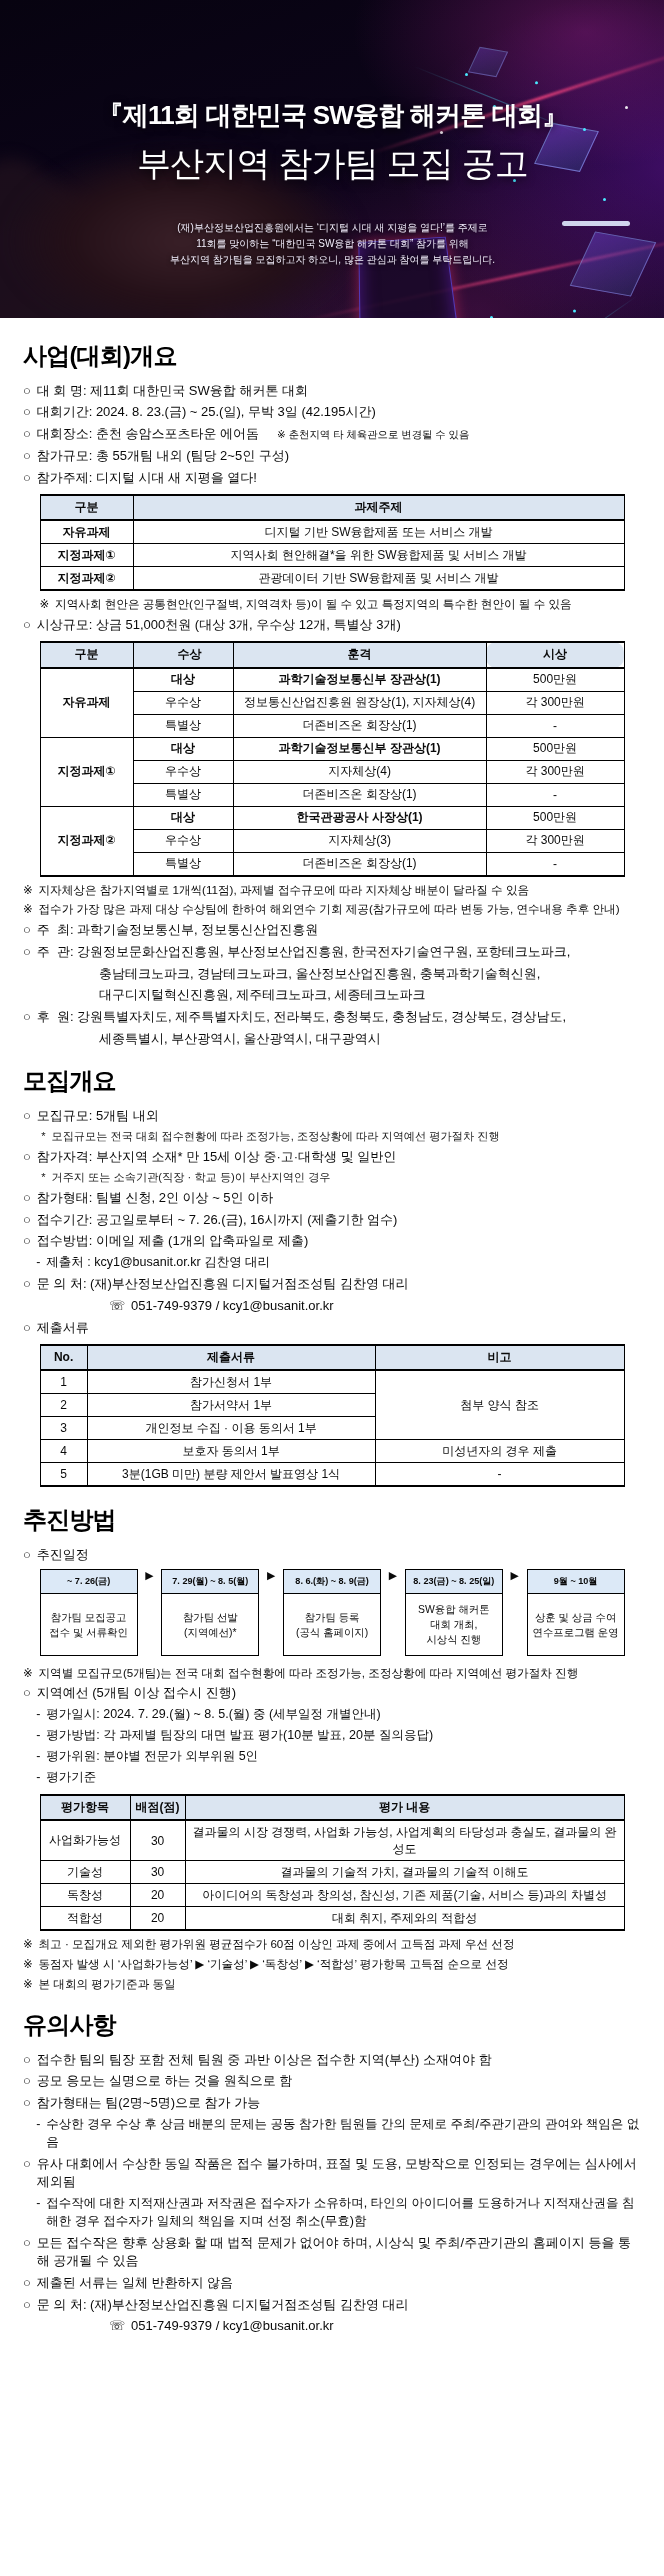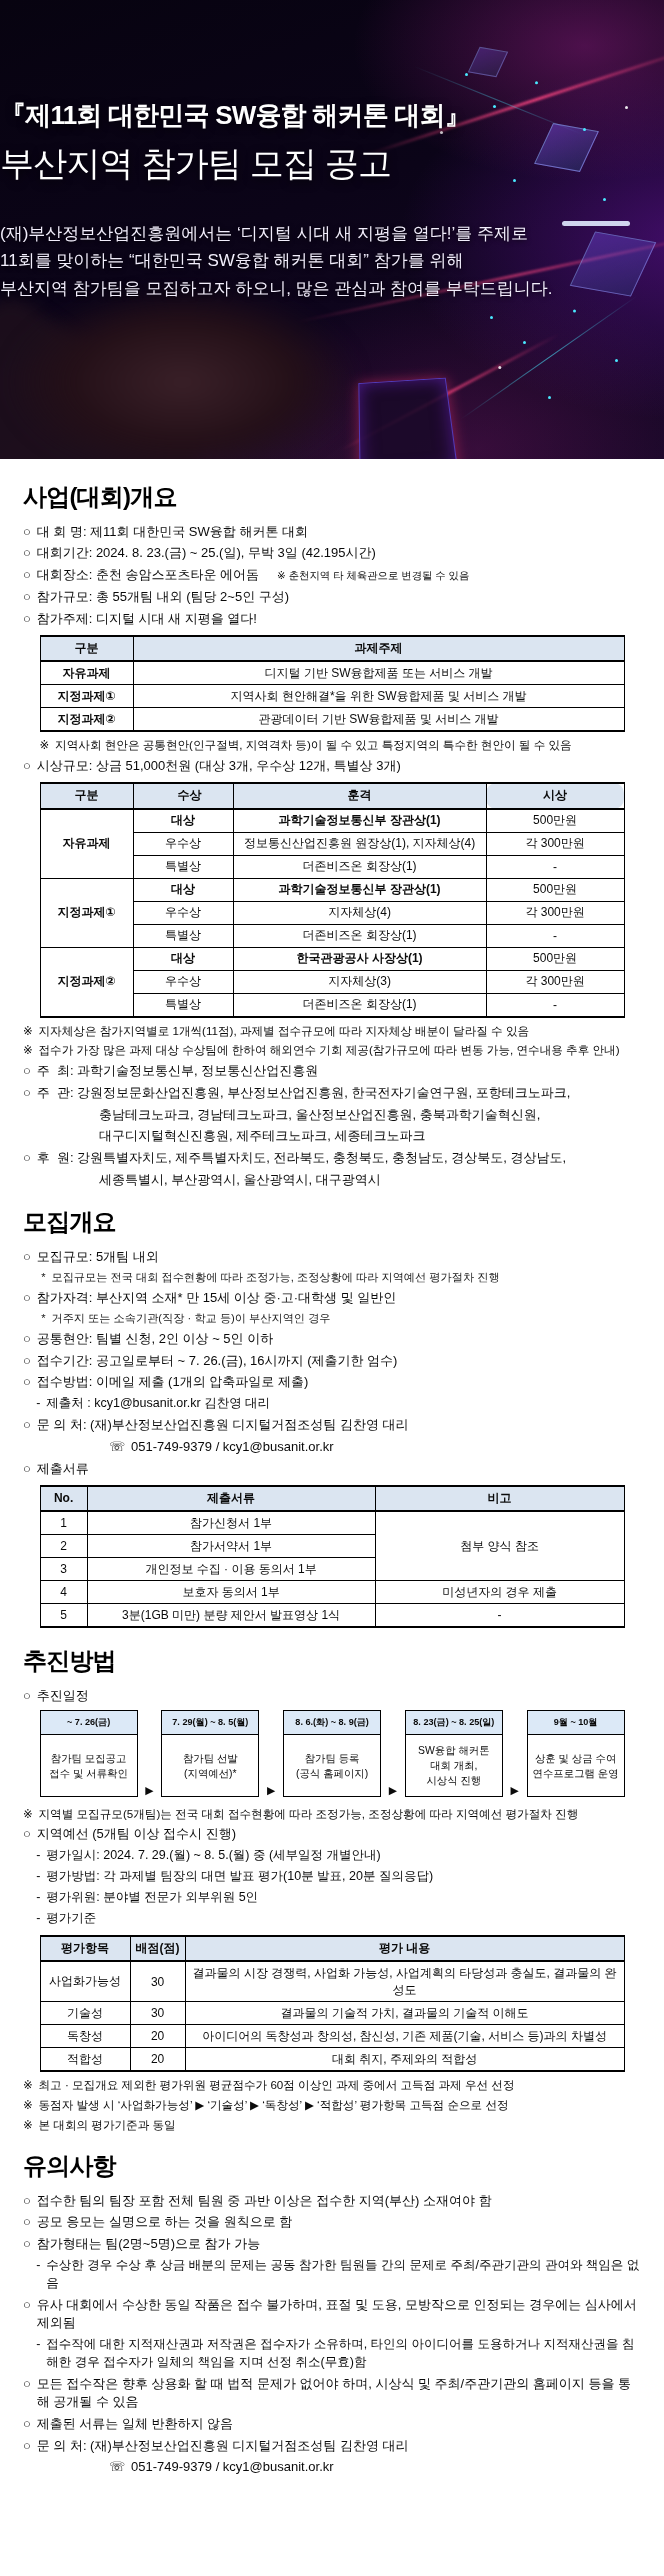--- a/index.html
+++ b/index.html
@@ -2,21 +2,21 @@
 <html lang="ko" style="--page_bg: #ffffff; --text: #0a0a0a; --hero_bg: #0a0414; --accent_cyan: #49e8ff; --accent_magenta: #d0269e; --table_header_bg: #dbe5f1; --flow_header_bg: #dce9f7;font-size:13.3px"><head>
 <meta charset="utf-8">
 <style>
   * { margin:0; padding:0; box-sizing:border-box; }
   html,body { background:#888; }
   body { font-family:"Liberation Sans","DejaVu Sans",sans-serif; }
   .page { width:665px; height:2576px; margin:0 auto; background:var(--page_bg,#fff);
           color:var(--text,#0a0a0a); overflow:hidden; position:relative; }
 
   
-  .hero { position:relative; height:459px; overflow:hidden; text-align:left;
+  .hero { position:relative; height:318px; overflow:hidden; text-align:center;
     background:
       radial-gradient(357px 208px at 88% 10%, rgba(170,34,150,.42), transparent 65%),
       radial-gradient(432px 274px at 103% 52%, rgba(122,22,190,.45), transparent 66%),
       radial-gradient(357px 249px at 72% 98%, rgba(150,30,120,.28), transparent 70%),
       radial-gradient(432px 283px at 20% 112%, rgba(70,35,55,.55), transparent 72%),
       linear-gradient(160deg, #070310 0%, #0b0418 45%, #150726 100%);
   }
   .fx { position:absolute; pointer-events:none; }
   .streak { height:2.5px; filter:blur(0.8px);
     background:linear-gradient(90deg, transparent, rgba(255,70,130,.85), transparent); }
@@ -50,21 +50,21 @@
   .frame { left:359px; bottom:-16.6px; width:93px; height:101px;
     background:rgba(25,8,40,.85); border:1.7px solid rgba(95,70,220,.8);
     box-shadow:0 0 13.3px rgba(255,50,110,.45), inset 0 0 18.3px rgba(120,40,220,.5);
     transform:perspective(249px) rotateX(18deg) rotate(-4deg); }
   .bar { right:35px; top:221px; width:68px; height:5px; border-radius:2.5px;
     background:rgba(225,235,255,.9); }
   .htitle { position:relative; padding-top:98px; color:#fff; font-size:26px; font-weight:700;
     letter-spacing:-0.8px; text-shadow:0 1.7px 8.3px rgba(0,0,0,.8); }
   .hsub { position:relative; margin-top:8.3px; color:#fff; font-size:34px; font-weight:400;
     letter-spacing:-0.8px; text-shadow:0 1.7px 10px rgba(0,0,0,.85); }
-  .hdesc { position:relative; margin-top:33px; color:#f2eefc; font-size:17px; line-height:1.6;
+  .hdesc { position:relative; margin-top:33px; color:#f2eefc; font-size:10px; line-height:1.6;
     text-shadow:0 0.8px 5px rgba(0,0,0,.9); }
 
   
   .doc { padding:21.6px 23px 0 23px; }
   h2.sec { font-size:24px; font-weight:800; letter-spacing:-0.8px; color:#000; margin:16.6px 0 10px 0; }
   h2.sec.first { margin-top:0; }
   .item { display:flex; align-items:baseline; margin-bottom:3.3px; font-size:13px;
           line-height:1.42; color:#0a0a0a; }
   .item .mk { flex:none; margin-right:5.8px; }
   .item .itext { white-space:pre-wrap; }
@@ -88,21 +88,21 @@
   .t-awards th:nth-child(1) { width:93px; }
   .t-awards th:nth-child(2) { width:100px;padding-left:18px; }
   .t-awards th:nth-child(4) { width:138px;border-radius:10px; }
   .t-docs th:nth-child(1) { width:47px; }
   .t-docs th:nth-child(2) { width:288px; }
   .t-criteria th:nth-child(1) { width:90px; }
   .t-criteria th:nth-child(2) { width:55px; }
   .t-criteria thead th { padding:6.6px 5px; }
   .t-criteria td { padding:9.1px 5px; font-size:11.2px; }
 
-  .flow { display:flex; align-items:flex-end; width:585px; margin:5px 0 8.3px 16.6px; }
+  .flow { display:flex; align-items:flex-start; width:585px; margin:5px 0 8.3px 16.6px; }
   .flow .step { width:98px; border:1.7px solid #000; display:flex; flex-direction:column;
     background:#fff; }
   .flow .shead { background:var(--flow_header_bg,#dce9f7); border-bottom:1.7px solid #000;
     font-weight:700; font-size:9.1px; text-align:center; padding:5px 0.8px; white-space:nowrap;
     overflow:hidden; }
   .flow .sbody { flex:1; min-height:61px; display:flex; align-items:center; justify-content:center;
     text-align:center; font-size:10.4px; line-height:1.45; white-space:pre-line; padding:4.2px 1.7px; }
   .flow .arrow { flex:1; display:flex; align-items:center; justify-content:center; font-size:10.8px; }
 </style>
 </head>
@@ -299,21 +299,21 @@
         <div class="item main">
           <span class="mk">○</span>
           <span class="itext">참가자격: 부산지역 소재* 만 15세 이상 중·고·대학생 및 일반인</span>
         </div>
         <div class="item sub">
           <span class="mk">*</span>
           <span class="itext">거주지 또는 소속기관(직장 · 학교 등)이 부산지역인 경우</span>
         </div>
         <div class="item main">
           <span class="mk">○</span>
-          <span class="itext">공통현안: 팀별 신청, 2인 이상 ~ 5인 이하</span>
+          <span class="itext">참가형태: 팀별 신청, 2인 이상 ~ 5인 이하</span>
         </div>
         <div class="item main">
           <span class="mk">○</span>
           <span class="itext">접수기간: 공고일로부터 ~ 7. 26.(금), 16시까지 (제출기한 엄수)</span>
         </div>
         <div class="item main">
           <span class="mk">○</span>
           <span class="itext">접수방법: 이메일 제출 (1개의 압축파일로 제출)</span>
         </div>
         <div class="item dash">

